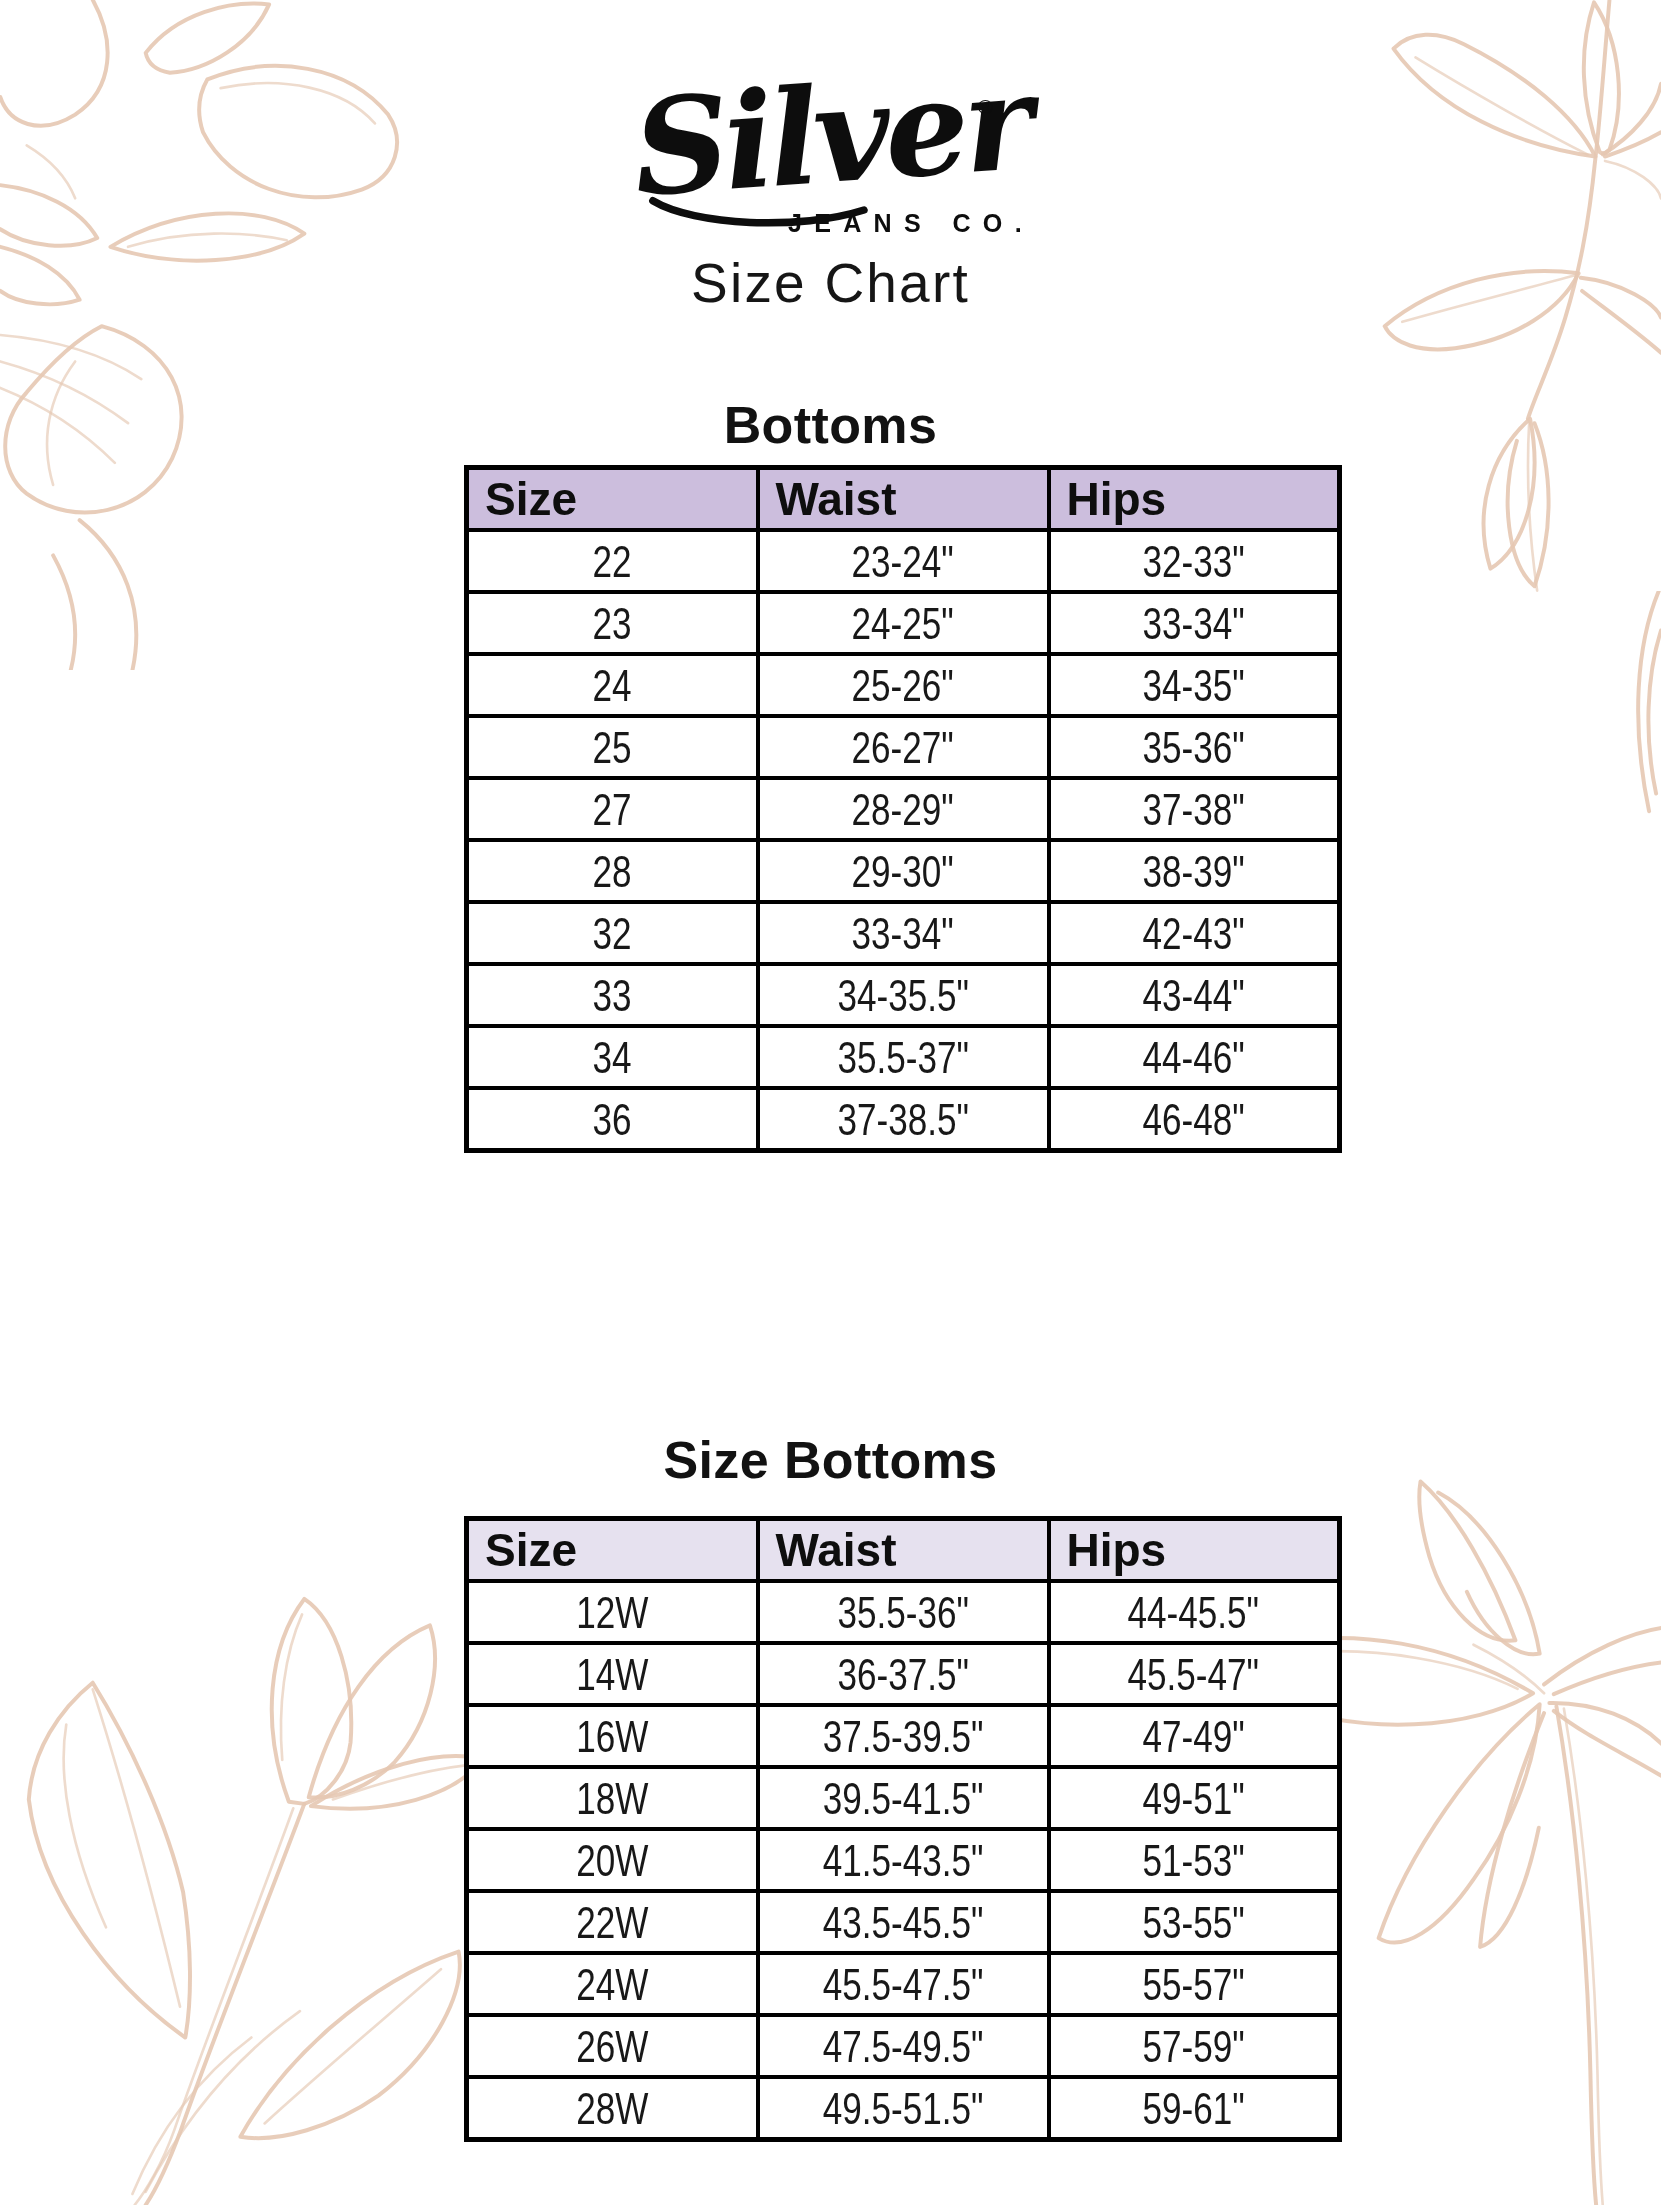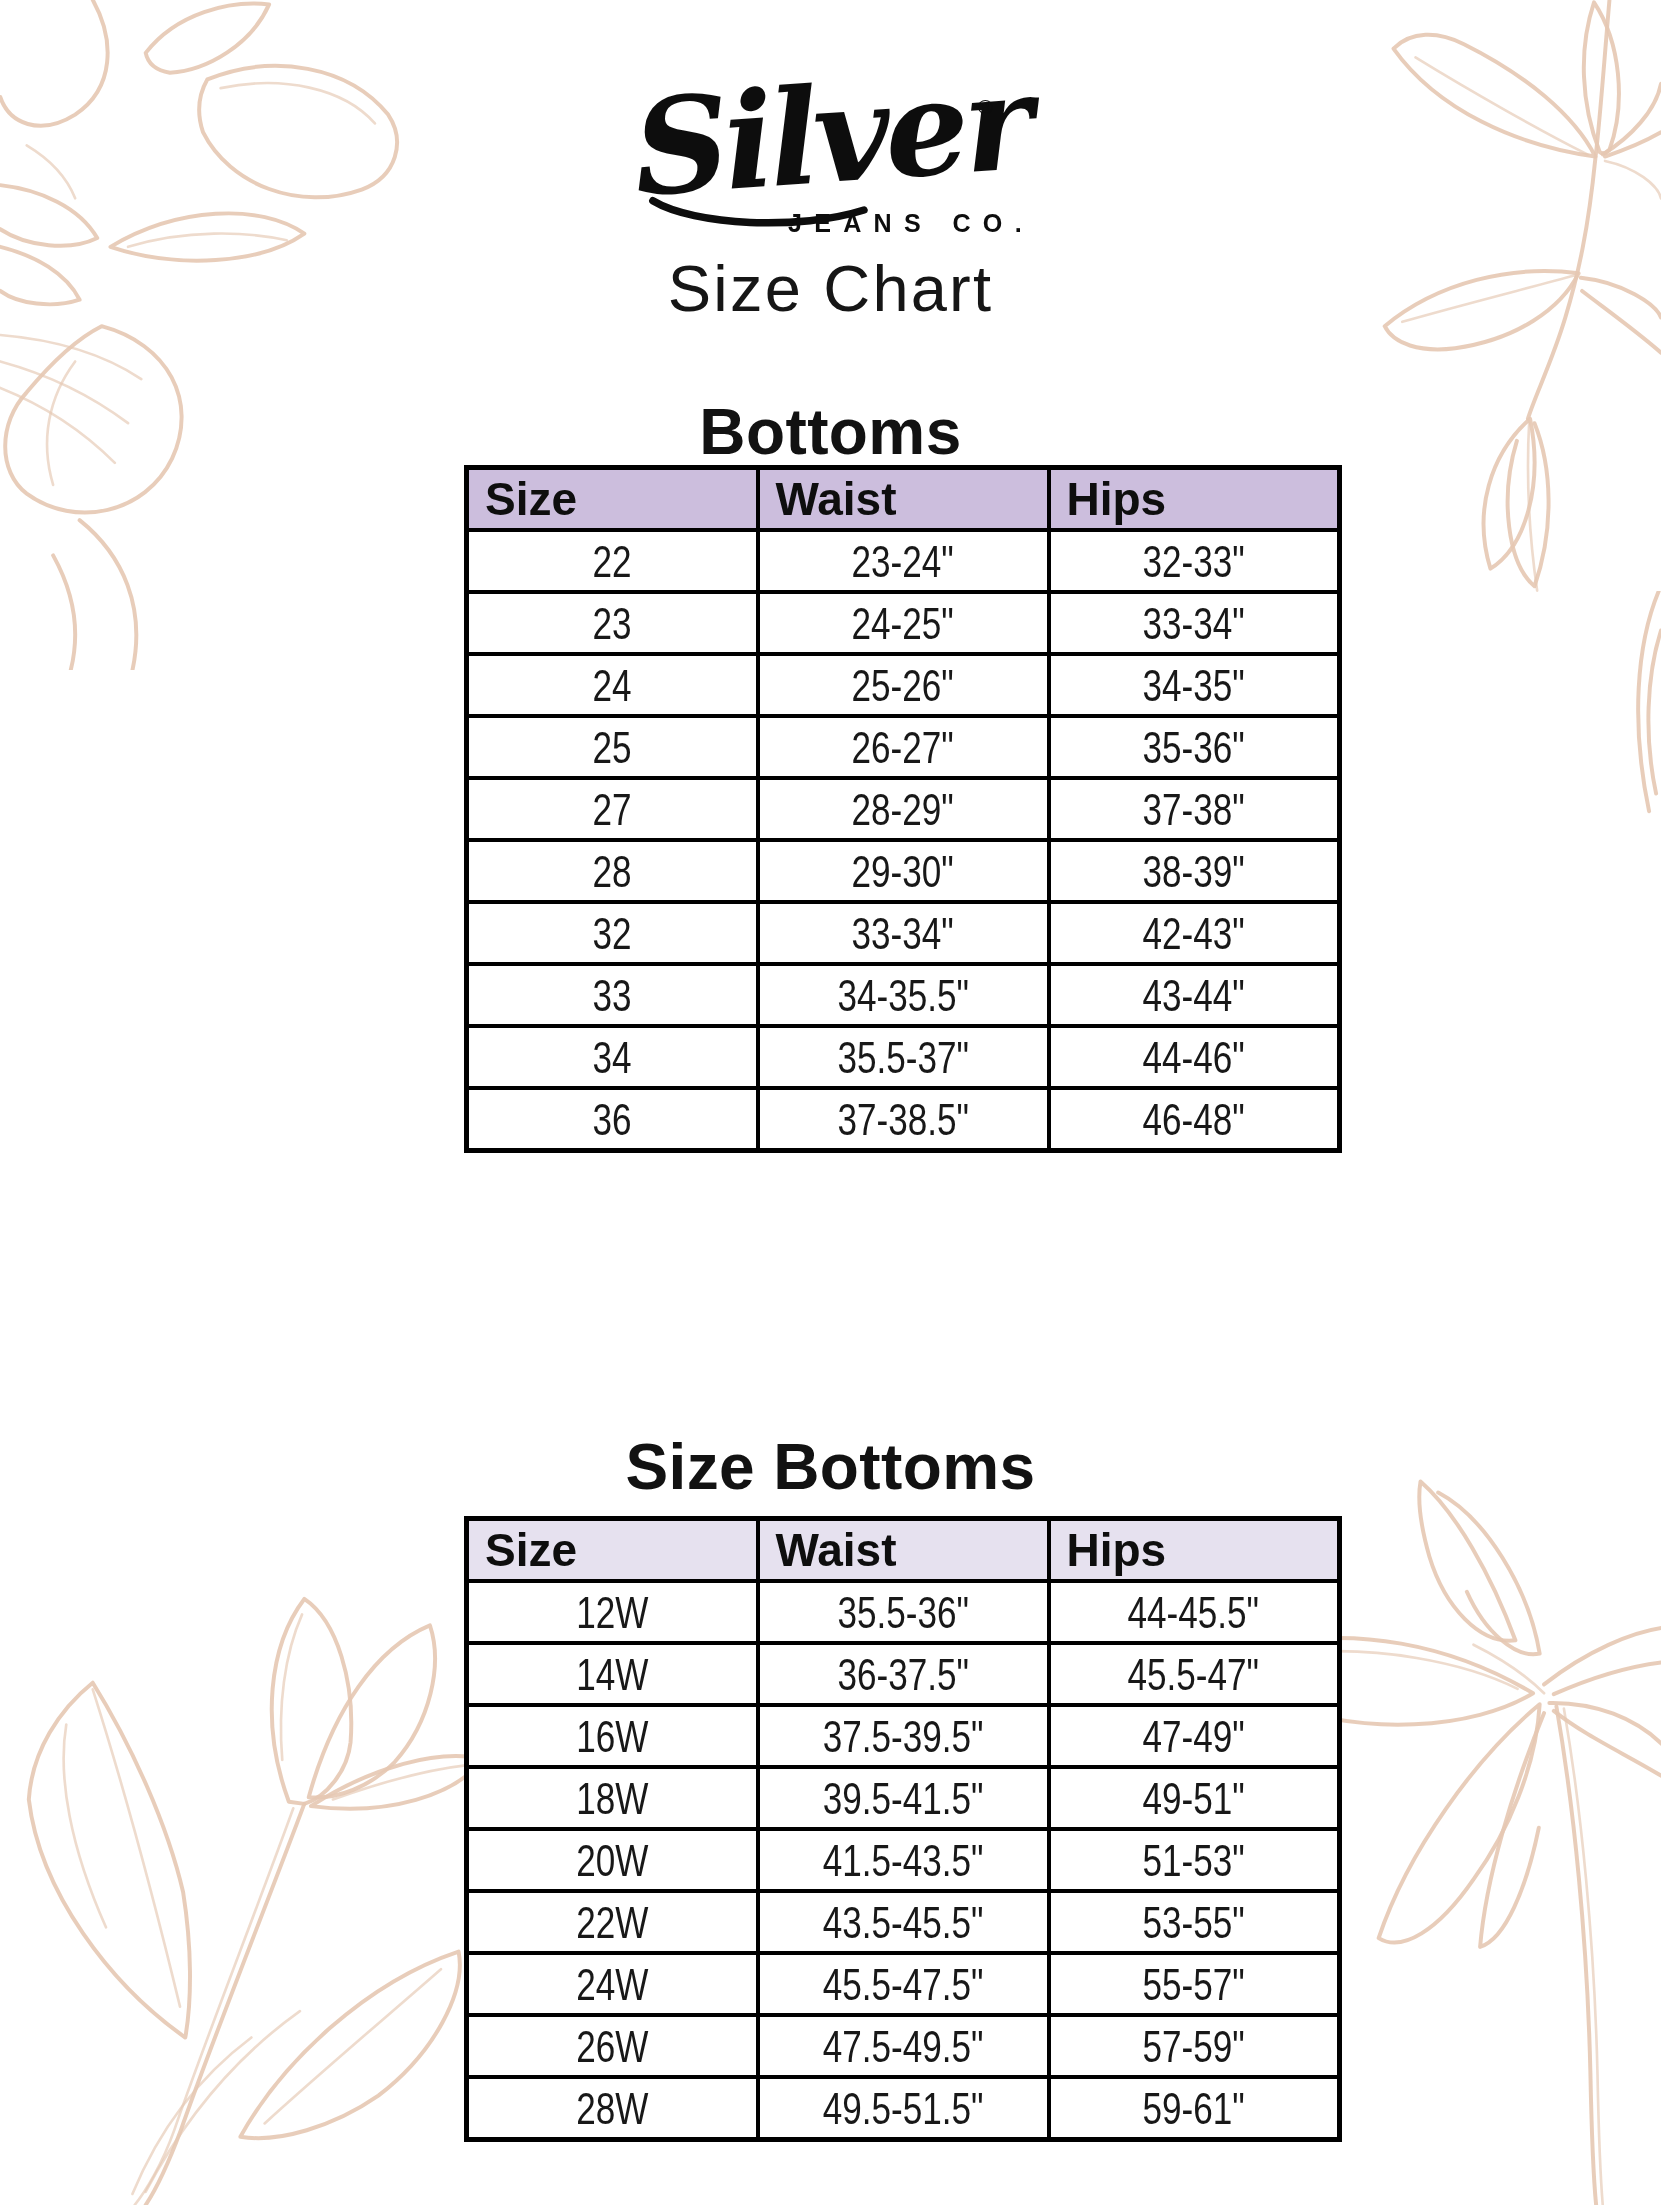--- a/index.html
+++ b/index.html
@@ -15,24 +15,24 @@
   
   .logo{position:absolute;top:71px;left:50%;transform:translateX(-50%);width:441px;height:176px;}
   .logo .brand-text{font-family:"DejaVu Serif",serif;font-style:italic;font-weight:bold;
                     font-size:300px;letter-spacing:-12px;fill:#0d0d0d;}
   .logo .reg-text{font-family:"DejaVu Sans",sans-serif;font-size:46px;fill:#0d0d0d;}
   .logo .sub-text{font-family:"Liberation Sans",sans-serif;font-weight:bold;font-size:57px;
                   letter-spacing:28px;fill:#0d0d0d;}
   .logo .swash{fill:none;stroke:#0d0d0d;stroke-width:17px;stroke-linecap:round;}
 
   .page-title{position:absolute;top:251px;left:0;width:100%;text-align:center;
-              font-size:65px;font-weight:400;letter-spacing:2.2px;color:#161616;}
+              font-size:55px;font-weight:400;letter-spacing:2.2px;color:#161616;}
 
   .section-title{position:absolute;left:0;width:100%;text-align:center;
-                 font-size:64px;font-weight:700;letter-spacing:0.4px;color:#121212;}
+                 font-size:52px;font-weight:700;letter-spacing:0.4px;color:#121212;}
   .section-title.bottoms{top:395px;}
   .section-title.curvy{top:1430px;}
 
   
   table.size-table{position:absolute;left:464px;width:878px;table-layout:fixed;
                    border-collapse:collapse;background:#fff;border:5.7px solid var(--border,#000);}
   table.size-table.bottoms{top:465px;}
   table.size-table.curvy{top:1516px;}
   .size-table th,.size-table td{border:4px solid var(--border,#000);height:58px;
                                 padding:0;line-height:1;vertical-align:middle;}

